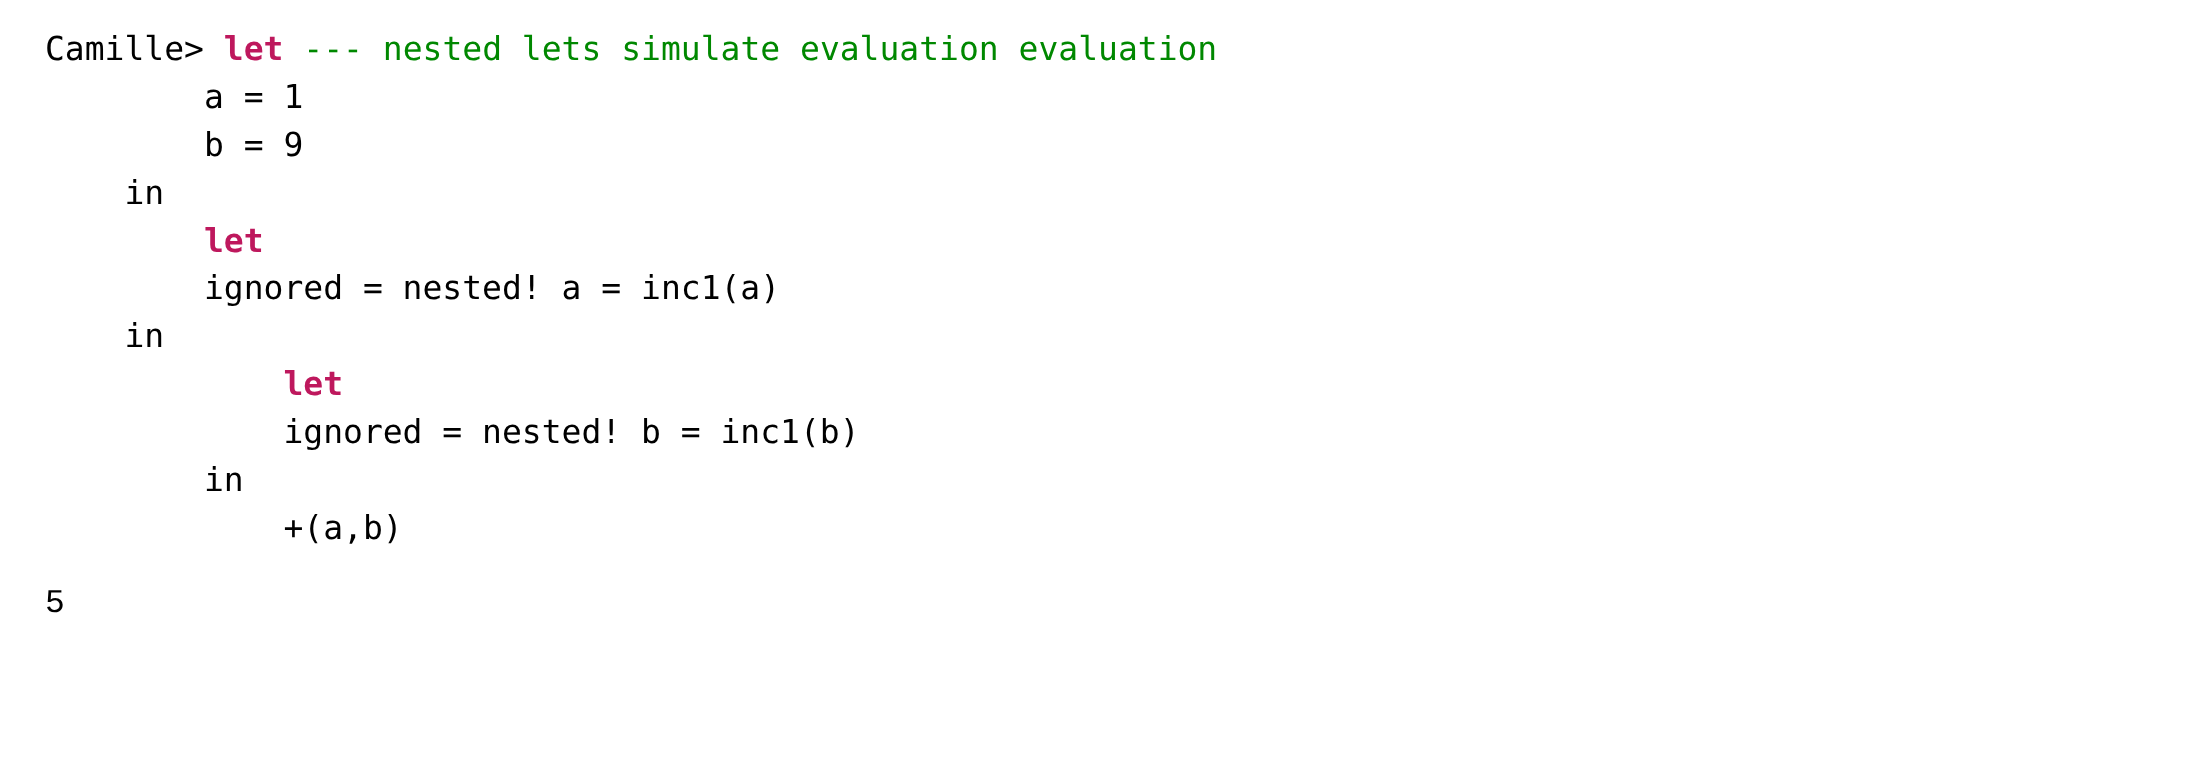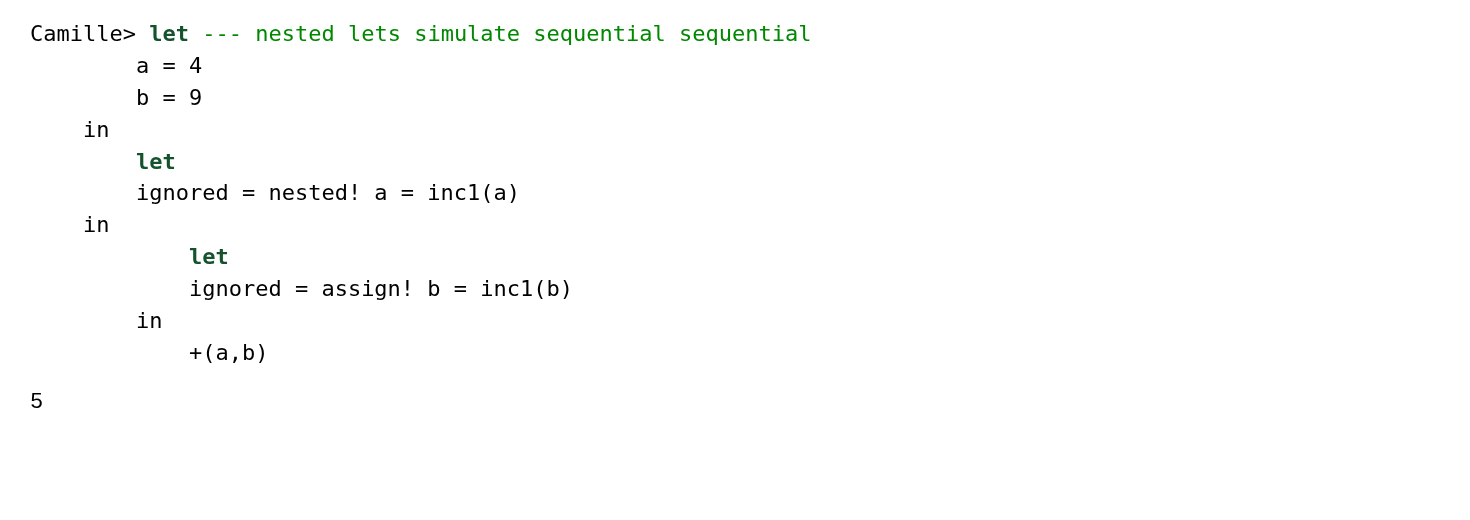--- a/index.html
+++ b/index.html
@@ -18,21 +18,21 @@
       line-height: 1.45;
       padding: 18px 30px;
     }
 
     .code-block {
       display: block;
       white-space: pre;
     }
 
     .kw {
-      color: #14532d;
+      color: #be185d;
       font-weight: bold;
     }
 
     .comment {
       color: #008800;
     }
 
     .prompt-name {
       color: #000000;
     }
@@ -44,26 +44,26 @@
     .result-line {
       margin-top: 18px;
       font-size: 22px;
       color: #000000;
     }
   </style>
 </head>
 <body>
 
 <div>
-  <code class="code-block"><span class="prompt-name">Camille</span><span class="normal">&gt; </span><span class="kw">let</span><span class="normal"> </span><span class="comment">--- nested lets simulate sequential sequential</span>
-<span class="normal">        a = 4</span>
+  <code class="code-block"><span class="prompt-name">Camille</span><span class="normal">&gt; </span><span class="kw">let</span><span class="normal"> </span><span class="comment">--- nested lets simulate evaluation evaluation</span>
+<span class="normal">        a = 1</span>
 <span class="normal">        b = 9</span>
 <span class="normal">    in</span>
 <span class="normal">        </span><span class="kw">let</span>
 <span class="normal">        ignored = nested! a = inc1(a)</span>
 <span class="normal">    in</span>
 <span class="normal">            </span><span class="kw">let</span>
-<span class="normal">            ignored = assign! b = inc1(b)</span>
+<span class="normal">            ignored = nested! b = inc1(b)</span>
 <span class="normal">        in</span>
 <span class="normal">            +(a,b)</span>
 </code>
   <div class="result-line">5</div>
 </div>
 
 </body></html>

